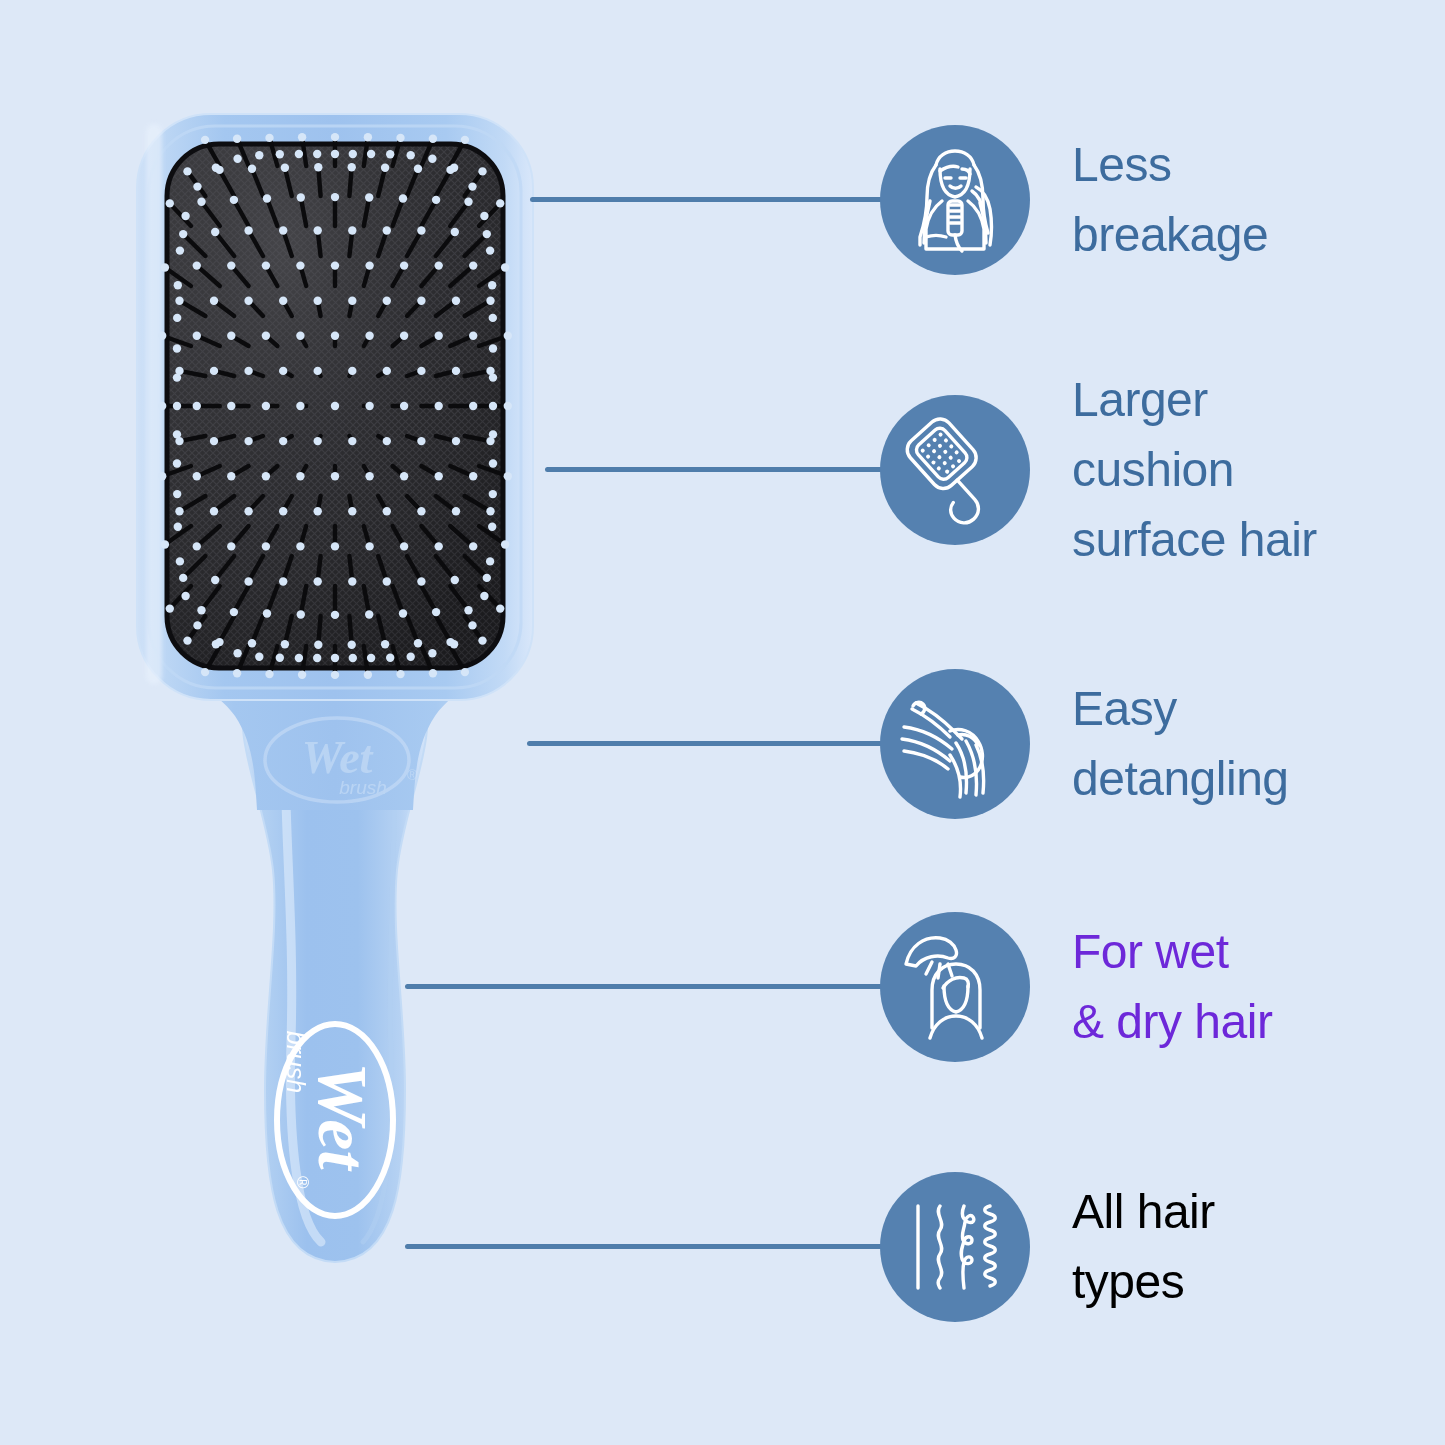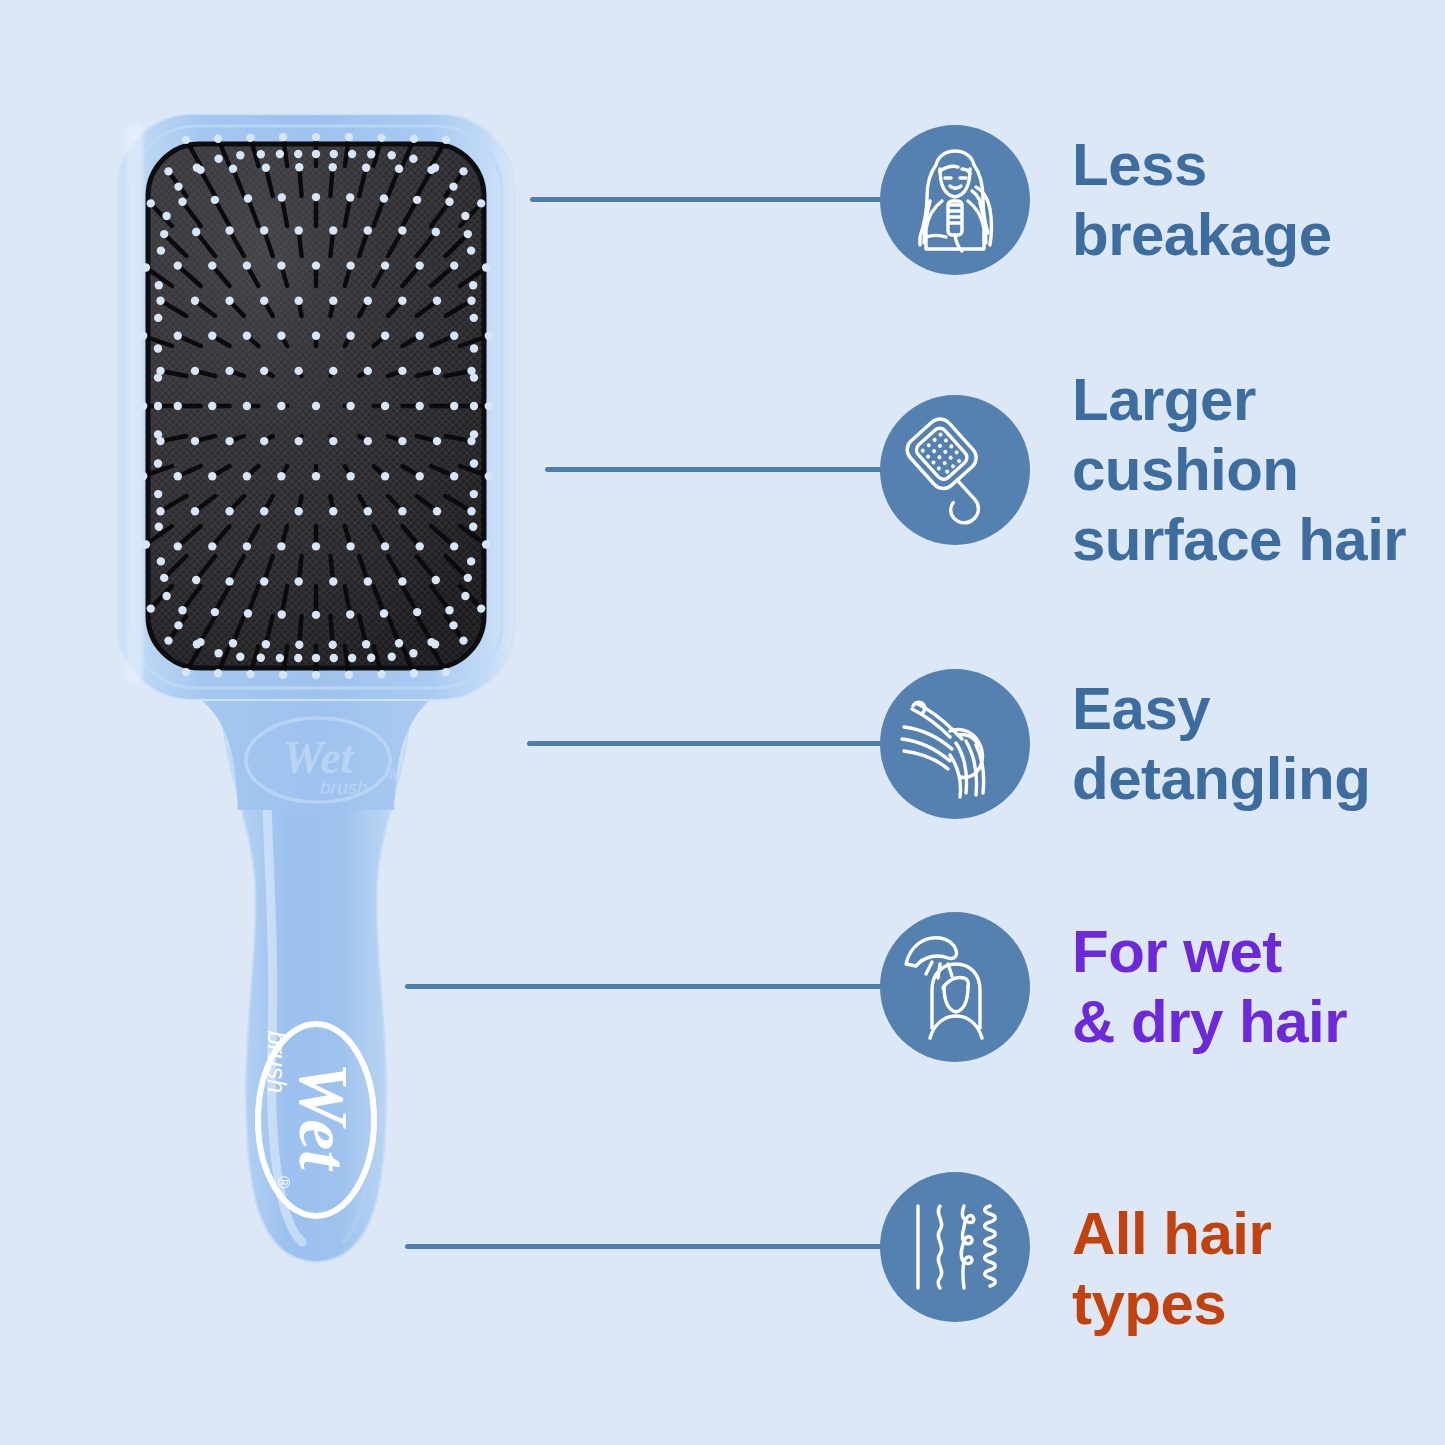--- a/index.html
+++ b/index.html
@@ -15,26 +15,26 @@
   .feature-row{position:absolute;left:0;width:1445px;height:150px;}
   .f-line{position:absolute;height:5px;background:#4f7dab;border-radius:3px;top:72px;}
   .f-circle{
     position:absolute;top:0;left:880px;width:150px;height:150px;
     border-radius:50%;background:#5581b0;
     display:flex;align-items:center;justify-content:center;
   }
   .f-circle svg{display:block;}
   .f-text{
     position:absolute;left:1072px;top:50%;transform:translateY(-50%);
-    color:#3d6c9e;font-size:60px;line-height:70px;
-    letter-spacing:-0.5px;white-space:pre-line;width:360px;font-weight:bold;
+    color:#3d6c9e;font-size:48px;line-height:70px;
+    letter-spacing:-0.5px;white-space:pre-line;width:360px;
   }
 
   
-  #brush{position:absolute;left:96px;top:110px;width:440px;height:1200px;text-align:center;}
+  #brush{position:absolute;left:115px;top:110px;width:440px;height:1200px;text-align:center;}
   #brush svg{display:block;}
 </style>
 </head>
 <body style="background: rgb(221, 232, 247);">
 
 <div id="stage">
 
   <div id="brush">
     <svg width="440" height="1200" viewBox="0 0 440 1200" xmlns="http://www.w3.org/2000/svg">
       <defs>
@@ -756,17 +756,17 @@
                    C82 76 80 80 82 87 C85 94 92 92 92 88
                    C92 84 86 83 84 90 C82 98 83 108 84 116"></path>
 
           <path d="M110 34 c-7 2 -7 6 0 8 c7 2 7 6 0 8 c-7 2 -7 6 0 8
                    c7 2 7 6 0 8 c-7 2 -7 6 0 8 c7 2 7 6 0 8
                    c-7 2 -7 6 0 8 c7 2 7 6 0 8 c-7 2 -7 6 0 8
                    c7 2 7 6 0 8"></path>
         </g>
       </svg>
     </div>
-    <div class="f-text" style="color: #c2410c; margin-top: 22px;">All hair
+    <div class="f-text" style="color: #000000;">All hair
 types</div>
   </div>
 
 </div>
 
 </body></html>

